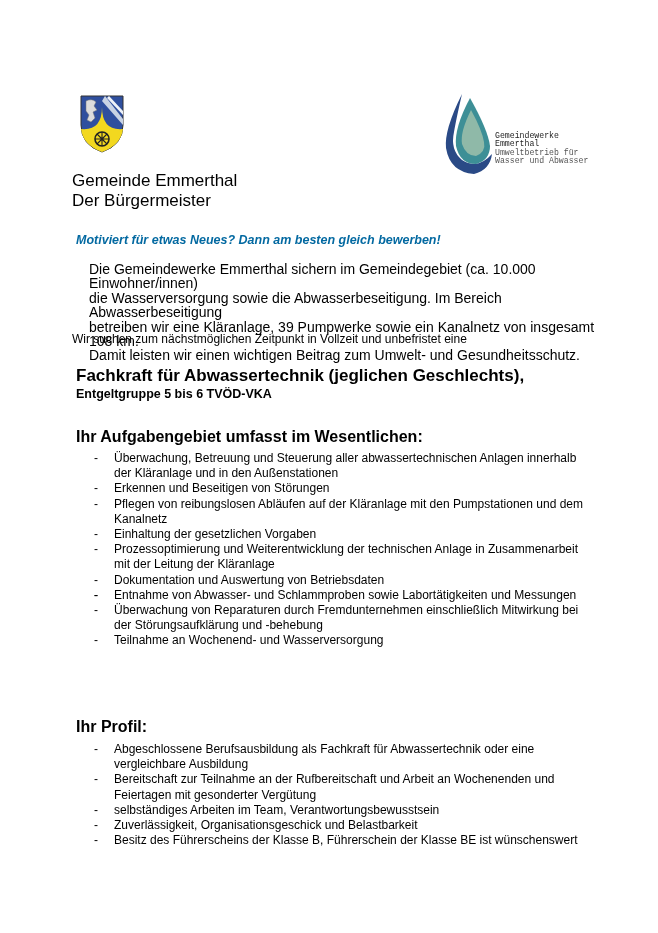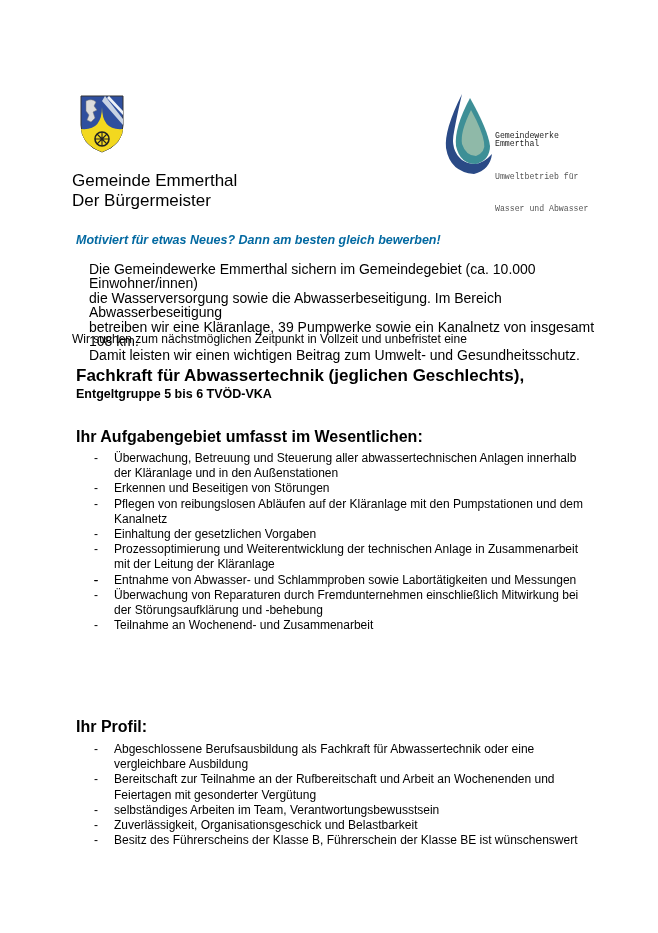--- a/index.html
+++ b/index.html
@@ -5,21 +5,21 @@
   html, body { margin: 0; padding: 0; background: #ffffff; }
   body {
     width: 658px; height: 933px; position: relative; overflow: hidden;
     font-family: "Liberation Sans", sans-serif; color: #000;
   }
   .abs { position: absolute; }
   .crest { left: 80px; top: 95px; width: 44px; height: 58px; }
   .wlogo { left: 440px; top: 90px; width: 150px; height: 90px; }
   .wlogo-text { position: absolute; left: 55px; top: 42px; font-size: 8.2px; line-height: 8.4px; color: #2b2b2b; white-space: nowrap; font-family: Liberation Mono, monospace; }
   .wlogo-text .b { color: #1d1d1d; }
-  .wlogo-text .l { color: #555; margin-top: 24px; }
+  .wlogo-text .l { color: #555; }
   .org { left: 72px; top: 171px; font-size: 17px; font-weight: normal; line-height: 20px; }
   .motto { left: 76px; top: 233px; font-size: 12.5px; font-weight: bold; font-style: italic; color: #0369a1; }
   .intro { left: 89px; top: 262px; font-size: 14px; line-height: 14.4px; width: 510px; }
   .search { left: 72px; top: 332px; font-size: 12px; }
   .jobtitle { left: 76px; top: 366px; font-size: 17px; font-weight: bold; }
   .paygrade { left: 76px; top: 387px; font-size: 12.5px; font-weight: bold; }
   .sechead { font-size: 16px; font-weight: bold; left: 76px; }
   ul.dash { position: absolute; left: 94px; margin: 0; padding: 0; list-style: none; font-size: 12px; line-height: 15.2px; width: 490px; }
   ul.dash li { position: relative; padding-left: 20px; }
   ul.dash li .dash-mark { position: absolute; left: 0; top: 0; }
@@ -72,25 +72,25 @@
 <div class="abs jobtitle">Fachkraft für Abwassertechnik (jeglichen Geschlechts),</div>
 <div class="abs paygrade">Entgeltgruppe 5 bis 6 TVÖD-VKA</div>
 
 <div class="abs sechead" style="top:428px;">Ihr Aufgabengebiet umfasst im Wesentlichen:</div>
 <ul class="dash" id="tasks-list" style="top:451px;">
     <li><span class="dash-mark">-</span><span>Überwachung, Betreuung und Steuerung aller abwassertechnischen Anlagen innerhalb der Kläranlage und in den Außenstationen</span></li>
     <li><span class="dash-mark">-</span><span>Erkennen und Beseitigen von Störungen</span></li>
     <li><span class="dash-mark">-</span><span>Pflegen von reibungslosen Abläufen auf der Kläranlage mit den Pumpstationen und dem Kanalnetz</span></li>
     <li><span class="dash-mark">-</span><span>Einhaltung der gesetzlichen Vorgaben</span></li>
     <li><span class="dash-mark">-</span><span>Prozessoptimierung und Weiterentwicklung der technischen Anlage in Zusammenarbeit mit der Leitung der Kläranlage</span></li>
-    <li><span class="dash-mark">-</span></li>
+    <li><span class="dash-mark">-</span><span>Dokumentation und Auswertung von Betriebsdaten</span></li>
     <li><span class="dash-mark">-</span></li>
     <li><span class="dash-mark">-</span><span>Entnahme von Abwasser- und Schlammproben sowie Labortätigkeiten und Messungen</span></li>
     <li><span class="dash-mark">-</span><span>Überwachung von Reparaturen durch Fremdunternehmen einschließlich Mitwirkung bei der Störungsaufklärung und -behebung</span></li>
-    <li><span class="dash-mark">-</span><span>Teilnahme an Wochenend- und Zusammenarbeit</span></li>
+    <li><span class="dash-mark">-</span><span>Teilnahme an Wochenend- und Wasserversorgung</span></li>
   </ul>
 
 <div class="abs sechead" style="top:718px;">Ihr Profil:</div>
 <ul class="dash" id="profile-list" style="top:742px;">
     <li><span class="dash-mark">-</span><span>Abgeschlossene Berufsausbildung als Fachkraft für Abwassertechnik oder eine vergleichbare Ausbildung</span></li>
     <li><span class="dash-mark">-</span><span>Bereitschaft zur Teilnahme an der Rufbereitschaft und Arbeit an Wochenenden und Feiertagen mit gesonderter Vergütung</span></li>
     <li><span class="dash-mark">-</span><span>selbständiges Arbeiten im Team, Verantwortungsbewusstsein</span></li>
     <li><span class="dash-mark">-</span><span>Zuverlässigkeit, Organisationsgeschick und Belastbarkeit</span></li>
     <li><span class="dash-mark">-</span><span>Besitz des Führerscheins der Klasse B, Führerschein der Klasse BE ist wünschenswert</span></li>
   </ul>

